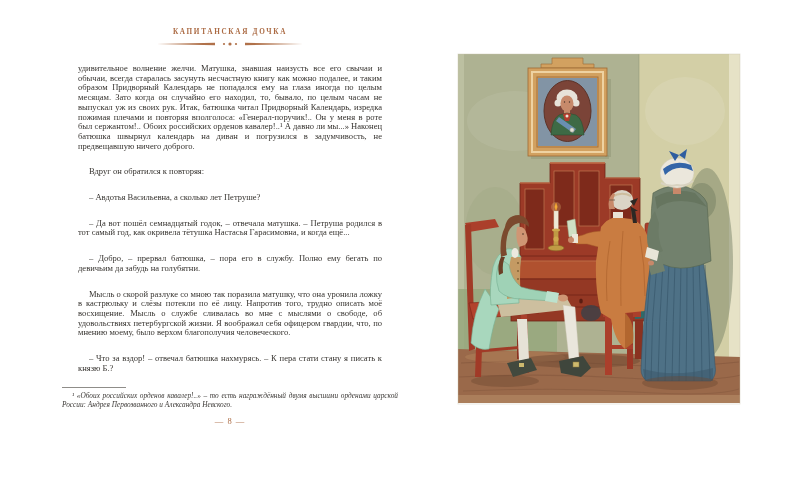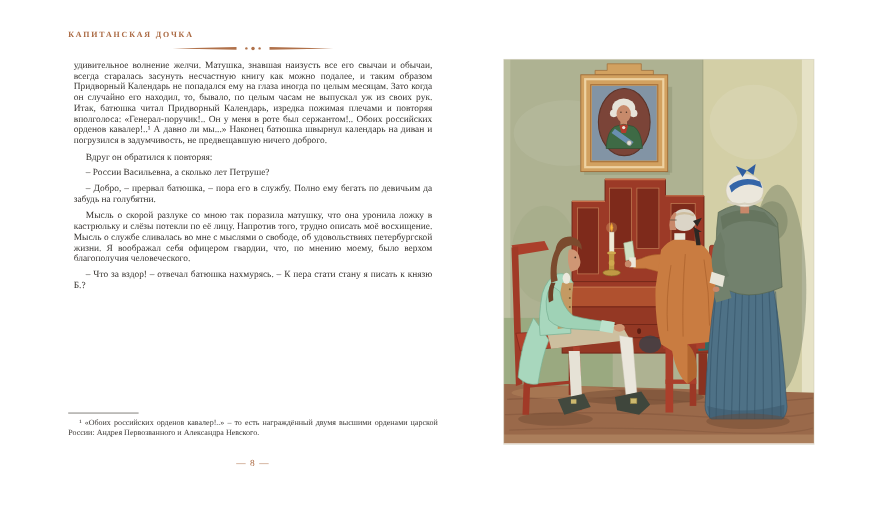--- a/index.html
+++ b/index.html
@@ -1,27 +1,27 @@
 <!DOCTYPE html>
 <html lang="ru"><head>
 <meta charset="utf-8">
 <style>
   html,body{margin:0;padding:0;background:#ffffff;}
   .spread{position:relative;width:800px;height:482px;background:#ffffff;overflow:hidden;
           font-family:"Liberation Serif","DejaVu Serif",serif;}
   
   .page-left{position:absolute;left:62px;top:28px;width:336px;height:415px;}
-  .running-head{color:#ab6a43;font-weight:bold;font-size:7.2px;
+  .running-head{text-align:center;color:#ab6a43;font-weight:bold;font-size:7.2px;
                 letter-spacing:1.7px;line-height:9px;}
   .head-divider{display:block;margin:3px auto 0 auto;}
   .body-text{margin-top:7px;color:#35322e;font-size:8.55px;line-height:9.7px;
              text-align:justify;}
-  .body-text p{margin:5px;text-indent:11px;}
+  .body-text p{margin:16px;text-indent:11px;}
   .body-text p.noindent{text-indent:0;}
-  .footnote-block{position:absolute;left:0;top:347px;width:336px;}
+  .footnote-block{position:absolute;left:0;top:359px;width:336px;font-style:italic;}
   .footnote-rule{width:64px;border-top:1px solid #8f8d89;margin-bottom:3px;}
   .footnote-text{margin:0;color:#3a3734;font-size:7.3px;line-height:9.2px;
                  text-align:justify;text-indent:10px;}
   .page-number{position:absolute;left:0;top:388px;width:336px;text-align:center;
                color:#ab6a43;font-size:8.5px;letter-spacing:1px;}
   
   .page-right{position:absolute;left:455px;top:51px;width:288px;height:356px;}
   .page-right svg{display:block;}
 </style>
 </head>
@@ -36,21 +36,22 @@
       <polygon points="2,4 60,2.8 60,5.2" fill="#b0714a"></polygon>
       <polygon points="148,4 90,2.8 90,5.2" fill="#b0714a"></polygon>
       <circle cx="69" cy="4" r="1.1" fill="#b0714a"></circle>
       <circle cx="75" cy="4" r="1.6" fill="#b0714a"></circle>
       <circle cx="81" cy="4" r="1.1" fill="#b0714a"></circle>
     </svg>
 
     <div class="body-text">
       <p class="noindent">удивительное волнение желчи. Матушка, знавшая наизусть все его свычаи и обычаи, всегда старалась засунуть несчастную книгу как можно подалее, и таким образом Придворный Календарь не попадался ему на глаза иногда по целым месяцам. Зато когда он случайно его находил, то, бывало, по целым часам не выпускал уж из своих рук. Итак, батюшка читал Придворный Календарь, изредка пожимая плечами и повторяя вполголоса: «Генерал-поручик!.. Он у меня в роте был сержантом!.. Обоих российских орденов кавалер!..¹ А давно ли мы...» Наконец батюшка швырнул календарь на диван и погрузился в задумчивость, не предвещавшую ничего доброго.</p>
       <p>Вдруг он обратился к повторяя:</p>
-      <p>– России Васильевна, а сколько лет Петруше?</p>
+      <p>– Авдотья Васильевна, а сколько лет Петруше?</p>
+      <p>– Да вот пошёл семнадцатый годок, – отвечала матушка. – Петруша родился в тот самый год, как окривела тётушка Настасья Гарасимовна, и когда ещё...</p>
       <p>– Добро, – прервал батюшка, – пора его в службу. Полно ему бегать по девичьим да забудь на голубятни.</p>
       <p>Мысль о скорой разлуке со мною так поразила матушку, что она уронила ложку в кастрюльку и слёзы потекли по её лицу. Напротив того, трудно описать моё восхищение. Мысль о службе сливалась во мне с мыслями о свободе, об удовольствиях петербургской жизни. Я воображал себя офицером гвардии, что, по мнению моему, было верхом благополучия человеческого.</p>
       <p>– Что за вздор! – отвечал батюшка нахмурясь. – К пера стати стану я писать к князю Б.?</p>
     </div>
 
     <div class="footnote-block">
       <div class="footnote-rule"></div>
       <p class="footnote-text">¹ «Обоих российских орденов кавалер!..» – то есть награждённый двумя высшими орденами царской России: Андрея Первозванного и Александра Невского.</p>
     </div>
 

